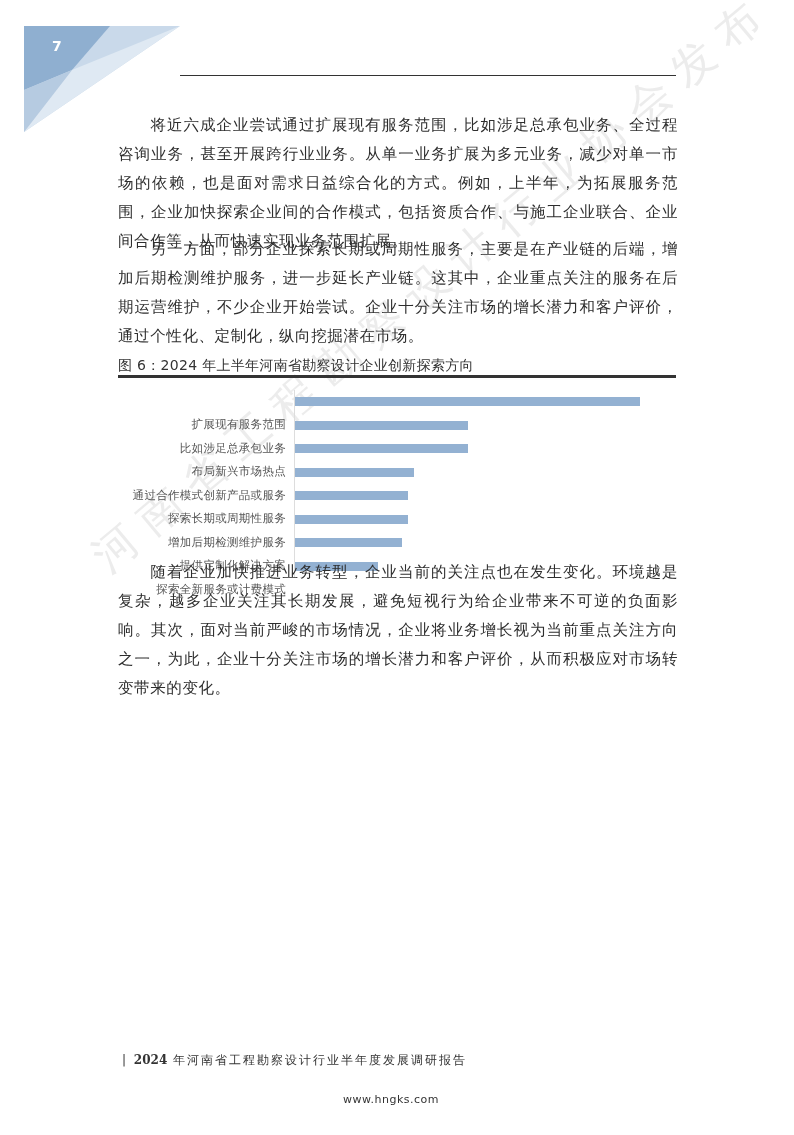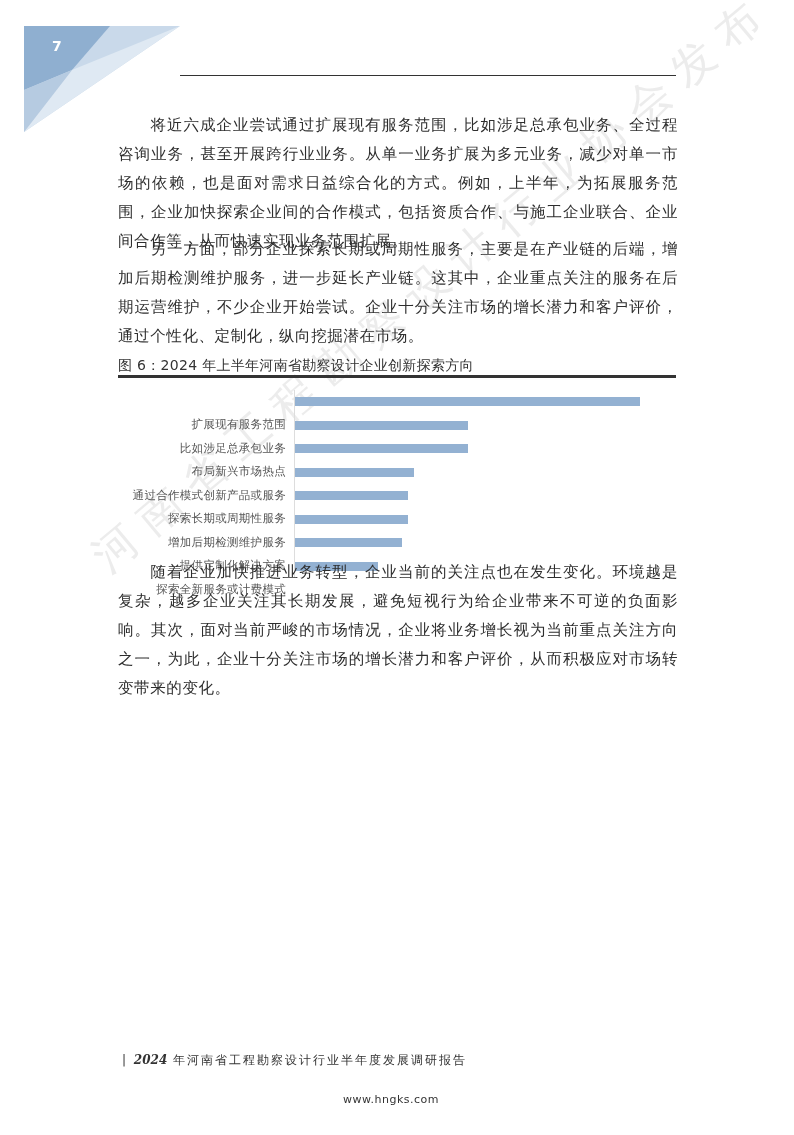--- a/index.html
+++ b/index.html
@@ -16,21 +16,21 @@
   .p2 { top: 235px; }
   .p3 { top: 558px; }
   .fig-title { position: absolute; left: 118px; top: 357px; font-size: 14px; color: #333; letter-spacing: 0.3px; }
   .fig-rule { position: absolute; left: 118px; top: 375px; width: 558px; height: 3px; background: #333; }
   .chart { position: absolute; left: 118px; top: 390px; width: 560px; height: 190px; }
   .axis { position: absolute; left: 176px; top: 0; width: 1px; height: 188px; background: #ddd; }
   .row { position: absolute; left: 0; height: 23px; width: 560px; }
   .row-label { position: absolute; right: 392px; top: 3px; font-size: 11.5px; color: #555; white-space: nowrap; letter-spacing: 0.3px; margin-top: 24px; }
   .bar { position: absolute; left: 177px; top: 7px; height: 9px; background: #93b1d2; }
   .footer-title { position: absolute; left: 122px; top: 1052px; font-size: 12px; color: #333; letter-spacing: 2px; }
-  .footer-title b { font-family: "DejaVu Serif", serif; letter-spacing: 0; font-style: italic; }
+  .footer-title b { font-family: "DejaVu Serif", serif; letter-spacing: 0; }
   .footer-url { position: absolute; left: 343px; top: 1093px; font-size: 11px; color: #333; letter-spacing: 0.5px; }
   .watermark { position: absolute; left: 80px; top: 540px; font-size: 44px; color: rgba(170,170,170,0.22);
                transform: rotate(-40deg); transform-origin: left top; white-space: nowrap;
                letter-spacing: 14px; font-family: "DejaVu Serif", serif; pointer-events: none; }
 </style>
 </head>
 <body>
 
 <div class="watermark">河南省工程勘察设计行业协会发布</div>
 

